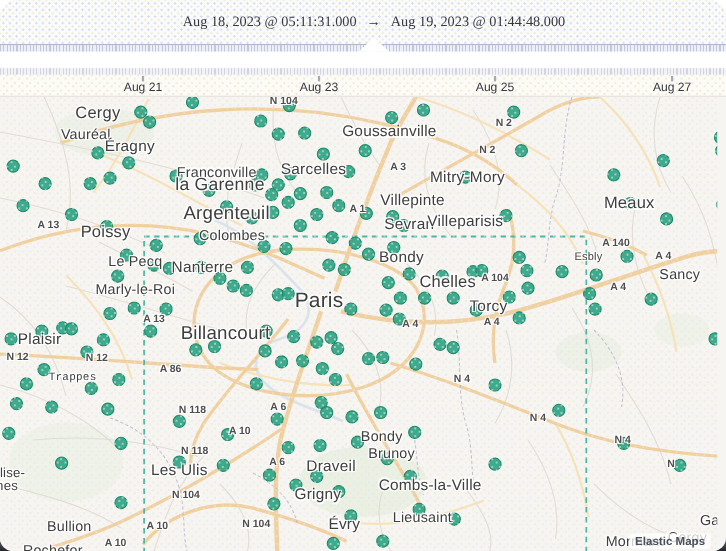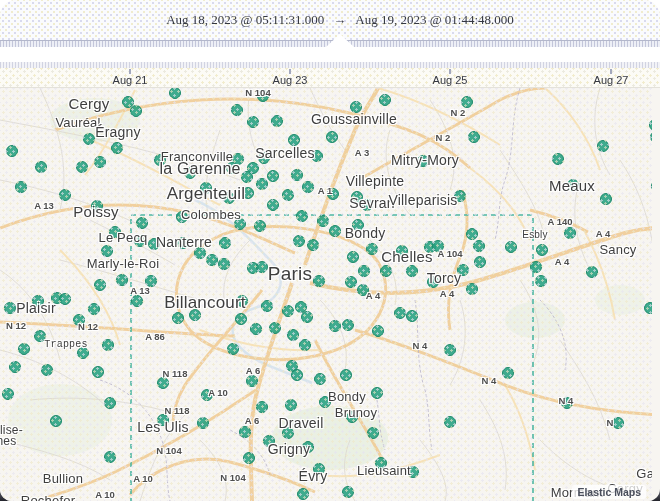--- a/index.html
+++ b/index.html
@@ -369,20 +369,21 @@
         <span class="city" style="left: 407px; top: 168px; font-size: 15px;">Chelles</span>
         <span class="city" style="left: 444px; top: 190px; font-size: 14px;">Torcy</span>
         <span class="city" style="left: 618px; top: 161px; font-size: 13px;">Sancy</span>
         <span class="city" style="left: 205px; top: 215px; font-size: 17px;">Billancourt</span>
         <span class="city" style="left: 36px; top: 220px; font-size: 14px;">Plaisir</span>
         <span class="city" style="left: 66px; top: 256px; font-size: 10px; font-family: Liberation Mono, monospace;">Trappes</span>
         <span class="city" style="left: 163px; top: 339px; font-size: 14px;">Les Ulis</span>
         <span class="city" style="left: 347px; top: 308px; font-size: 13px;">Bondy</span>
         <span class="city" style="left: 356px; top: 324px; font-size: 13px;">Brunoy</span>
         <span class="city" style="left: 301px; top: 335px; font-size: 14px;">Draveil</span>
+        <span class="city" style="left: 391px; top: 352px; font-size: 14px;">Combs-la-Ville</span>
         <span class="city" style="left: 289px; top: 361px; font-size: 14px;">Grigny</span>
         <span class="city" style="left: 313px; top: 388px; font-size: 14px;">Évry</span>
         <span class="city" style="left: 384px; top: 382px; font-size: 13px;">Lieusaint</span>
         <span class="city" style="left: 63px; top: 390px; font-size: 13px;">Bullion</span>
         <span class="city" style="left: 577px; top: 404px; font-size: 13px;">Mormant</span>
         <span class="city" style="left: 625px; top: 400px; font-size: 13px;">Cergy</span>
         <span class="city" style="left: 652px; top: 385px; font-size: 13px;">Gasti</span>
         <span class="city" style="left: 48px; top: 412px; font-size: 13px;">Rochefor</span>
         <span class="city" style="left: 8px; top: 342px; font-size: 12px;">glise-</span>
         <span class="city" style="left: 5px; top: 353px; font-size: 12px;">ines</span>

